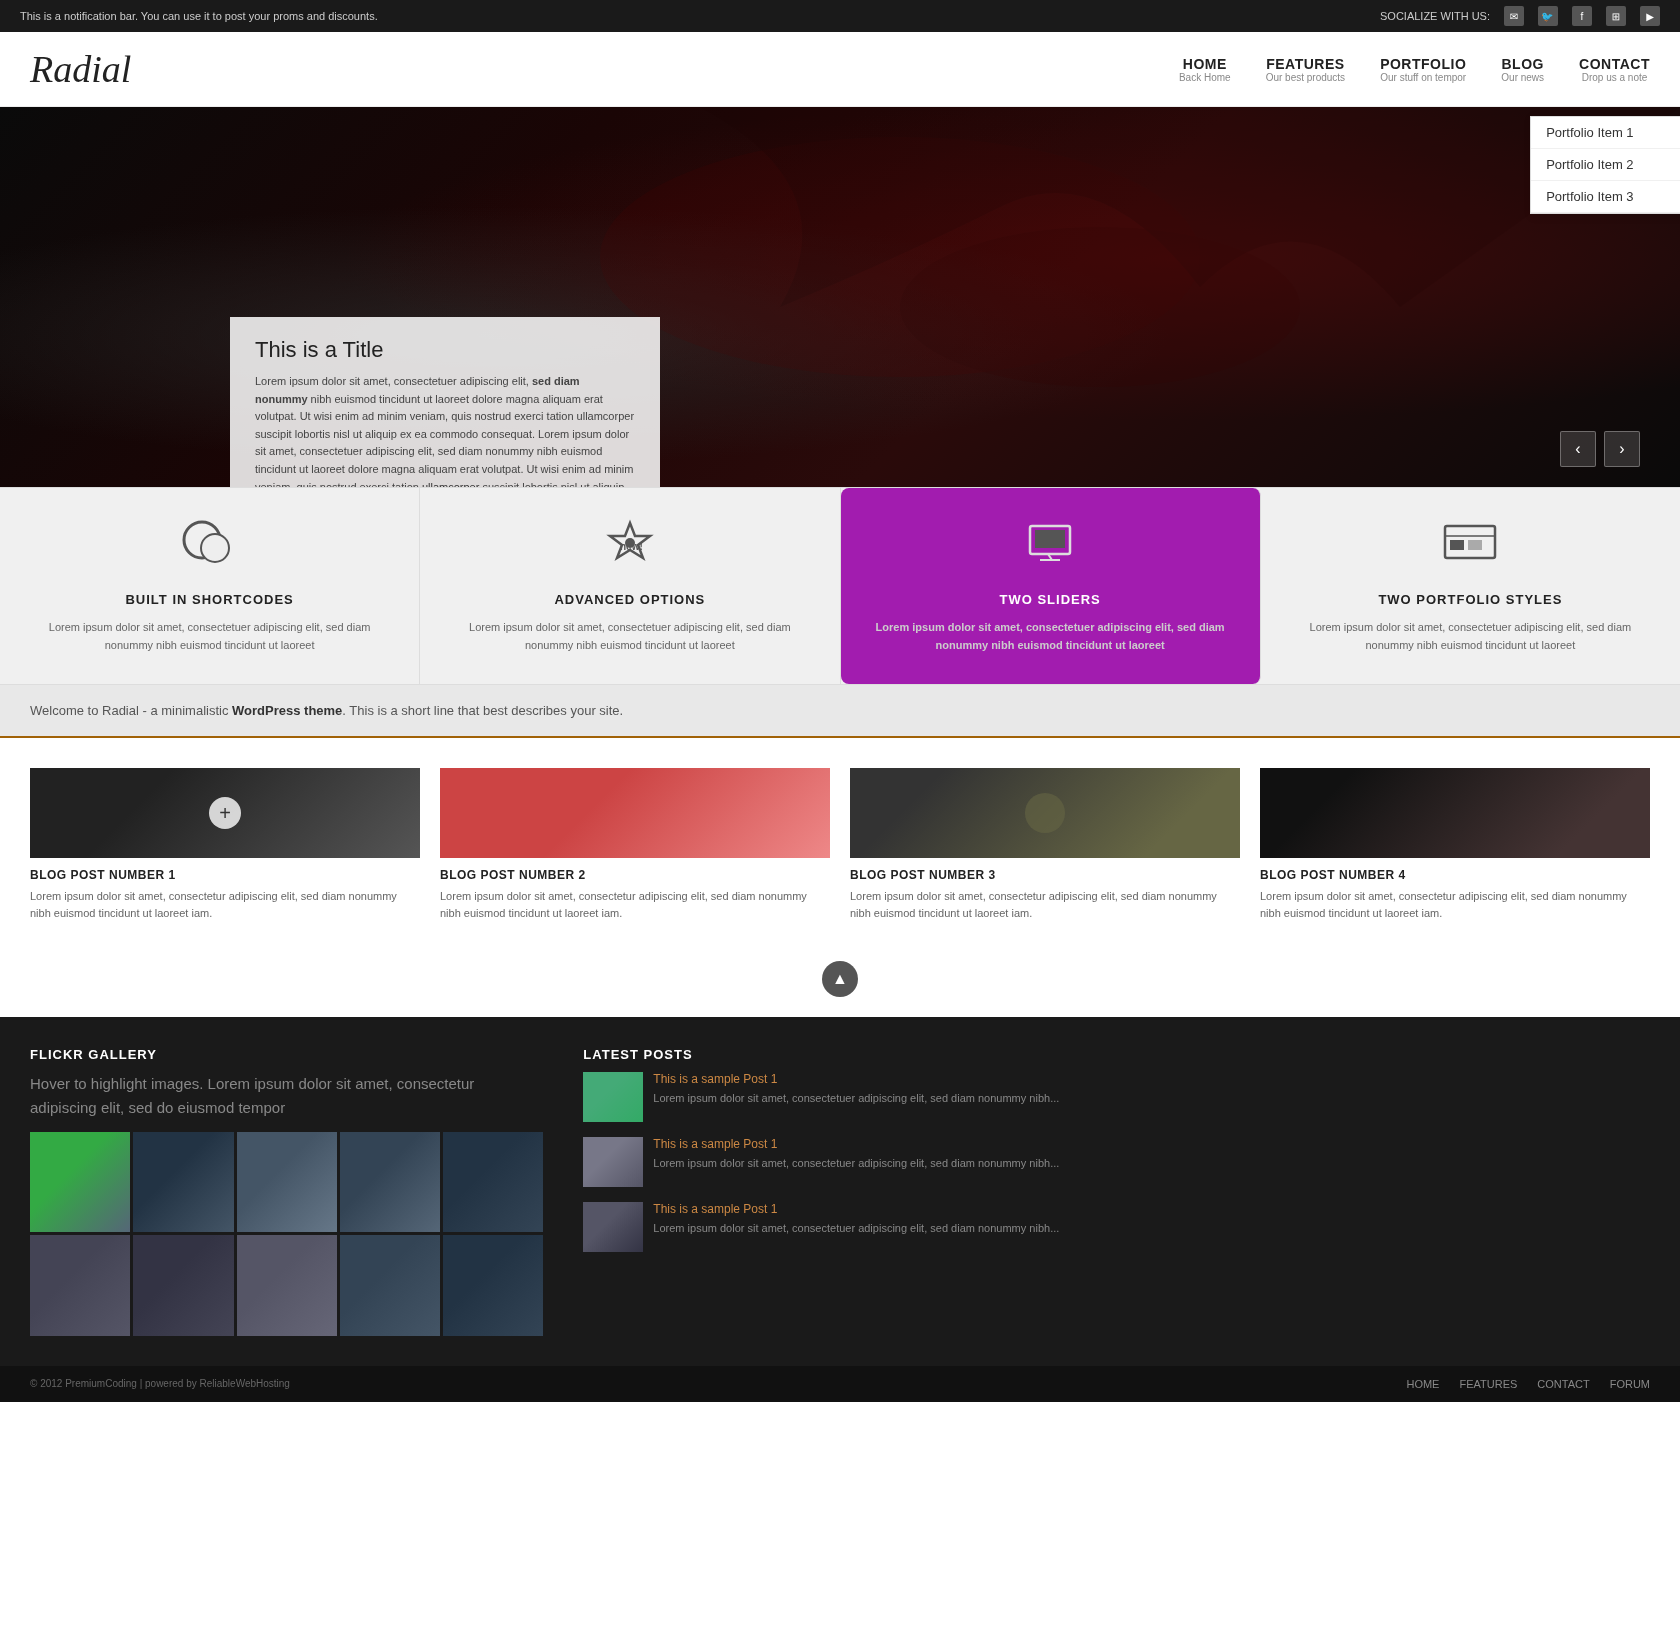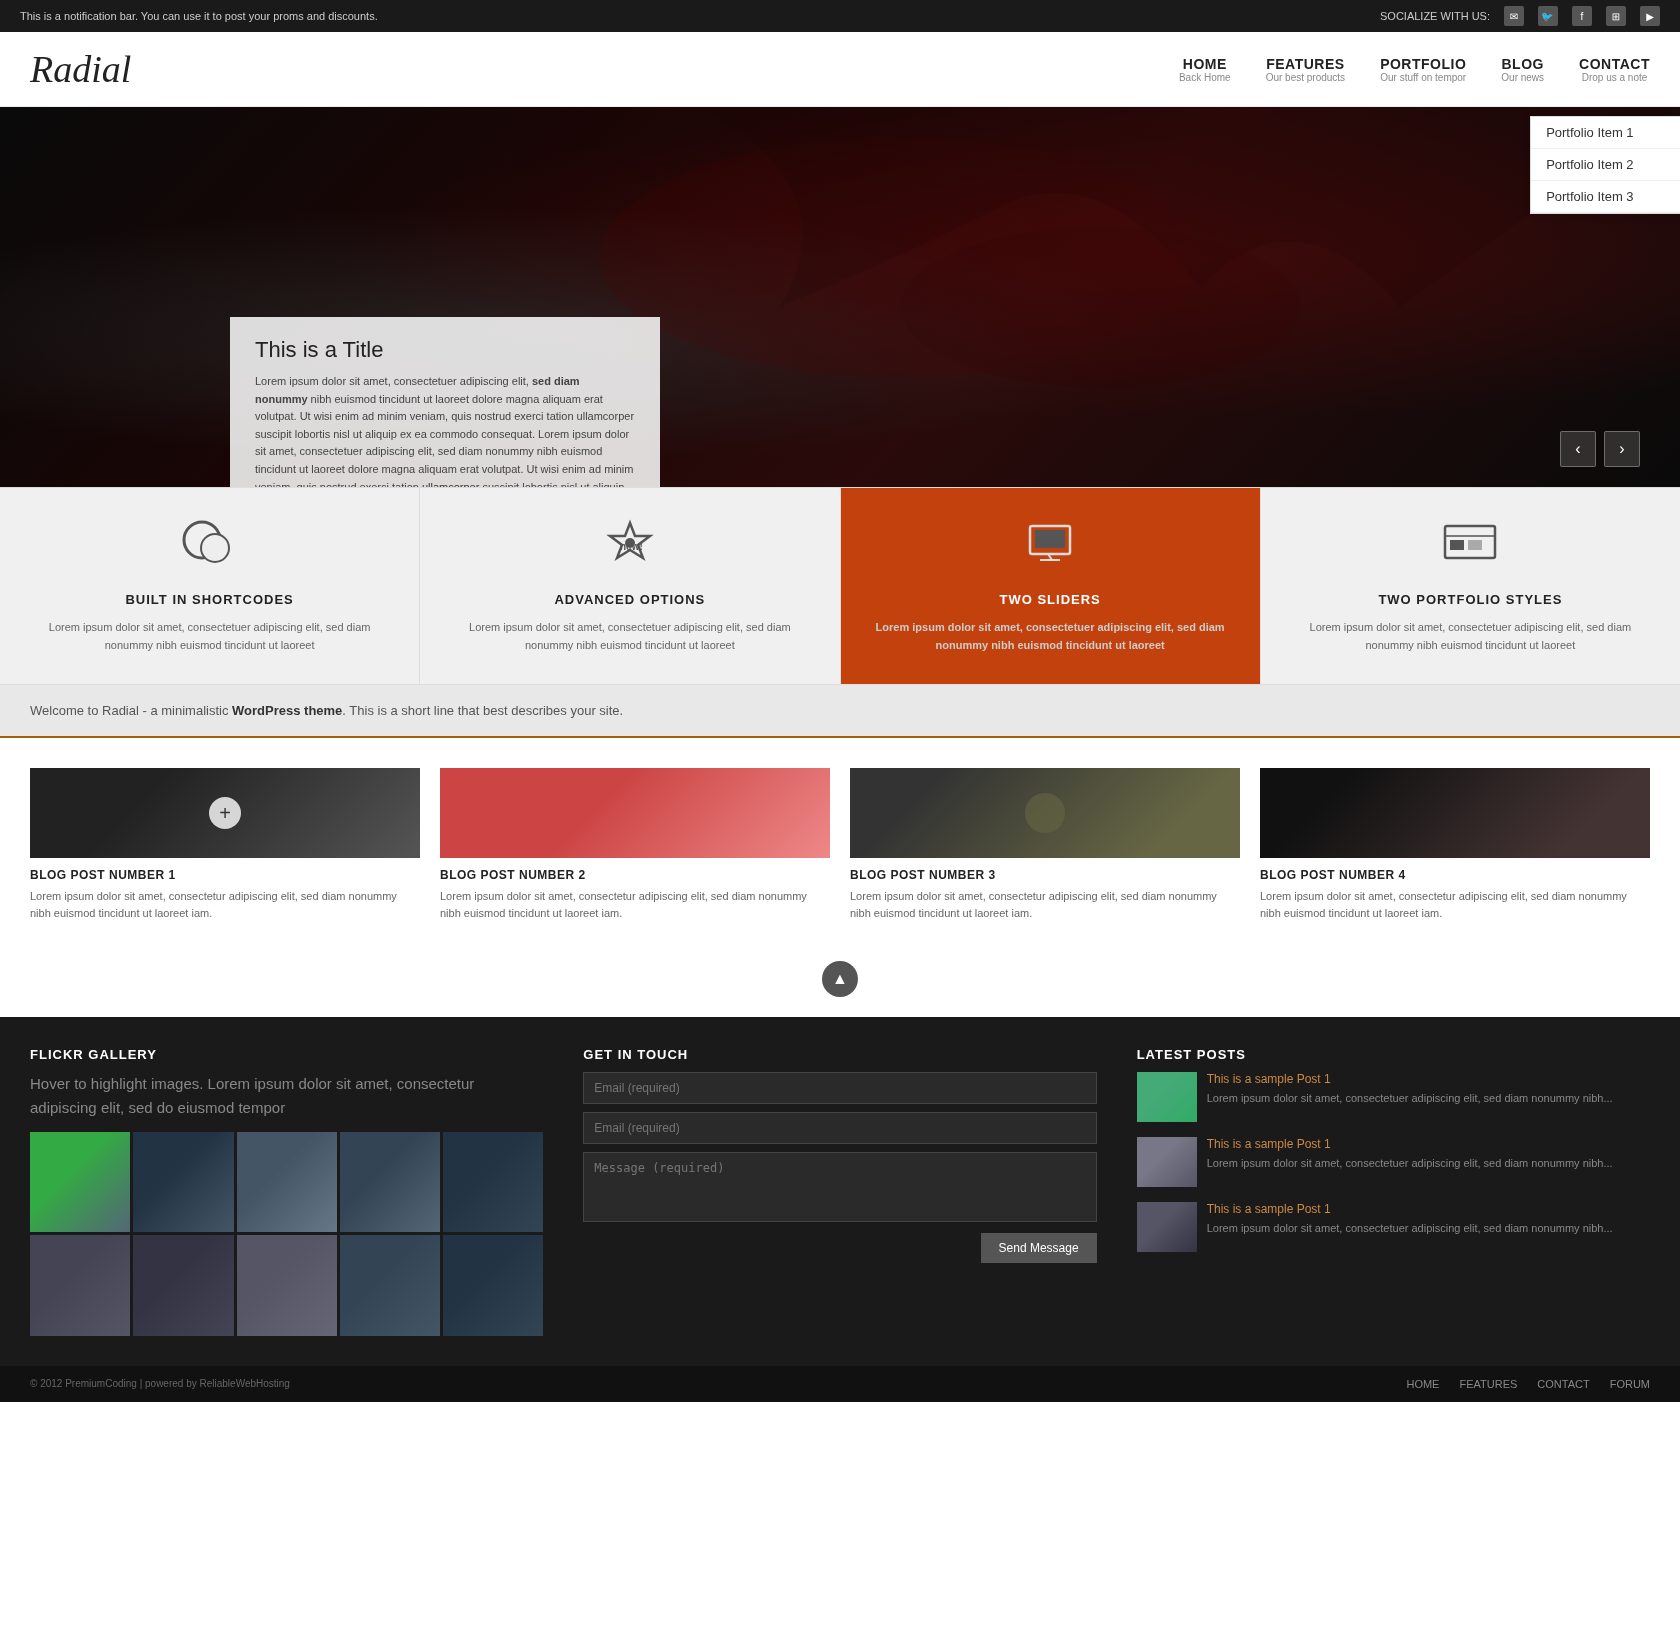--- a/index.html
+++ b/index.html
@@ -128,22 +128,23 @@
       border-top: 1px solid #ddd;
     }
     .feature-box {
       flex: 1;
       padding: 30px 25px;
       text-align: center;
       border-right: 1px solid #ddd;
     }
     .feature-box:last-child { border-right: none; }
     .feature-box.dark {
-      background: #c2410c;
+      background: #a21caf;
       color: #fff;
+      border-radius: 8px;
     }
     .feature-icon {
       font-size: 40px;
       margin-bottom: 15px;
       color: #555;
     }
     .feature-box.dark .feature-icon { color: #ddd; }
     .feature-title {
       font-size: 13px;
       font-weight: bold;
@@ -487,29 +488,20 @@
       <div class="flickr-thumb t4"></div>
       <div class="flickr-thumb t5"></div>
       <div class="flickr-thumb t6"></div>
       <div class="flickr-thumb t7"></div>
       <div class="flickr-thumb t8"></div>
       <div class="flickr-thumb t9"></div>
       <div class="flickr-thumb t10"></div>
     </div>
   </div>
 
-  <div class="footer-section">
-    <div class="footer-section-title">GET IN TOUCH</div>
-    <div class="contact-form">
-      <input type="text" placeholder="Email (required)" style="">
-      <input type="text" placeholder="Email (required)" style="">
-      <textarea placeholder="Message (required)" style=""></textarea>
-      <button class="send-btn">Send Message</button>
-    </div>
-  </div>
 
   <div class="footer-section">
     <div class="footer-section-title">LATEST POSTS</div>
     <div class="latest-post">
       <div class="latest-thumb lp1"></div>
       <div>
         <div class="latest-post-title">This is a sample Post 1</div>
         <div class="latest-post-text">Lorem ipsum dolor sit amet, consectetuer adipiscing elit, sed diam nonummy nibh...</div>
       </div>
     </div>

